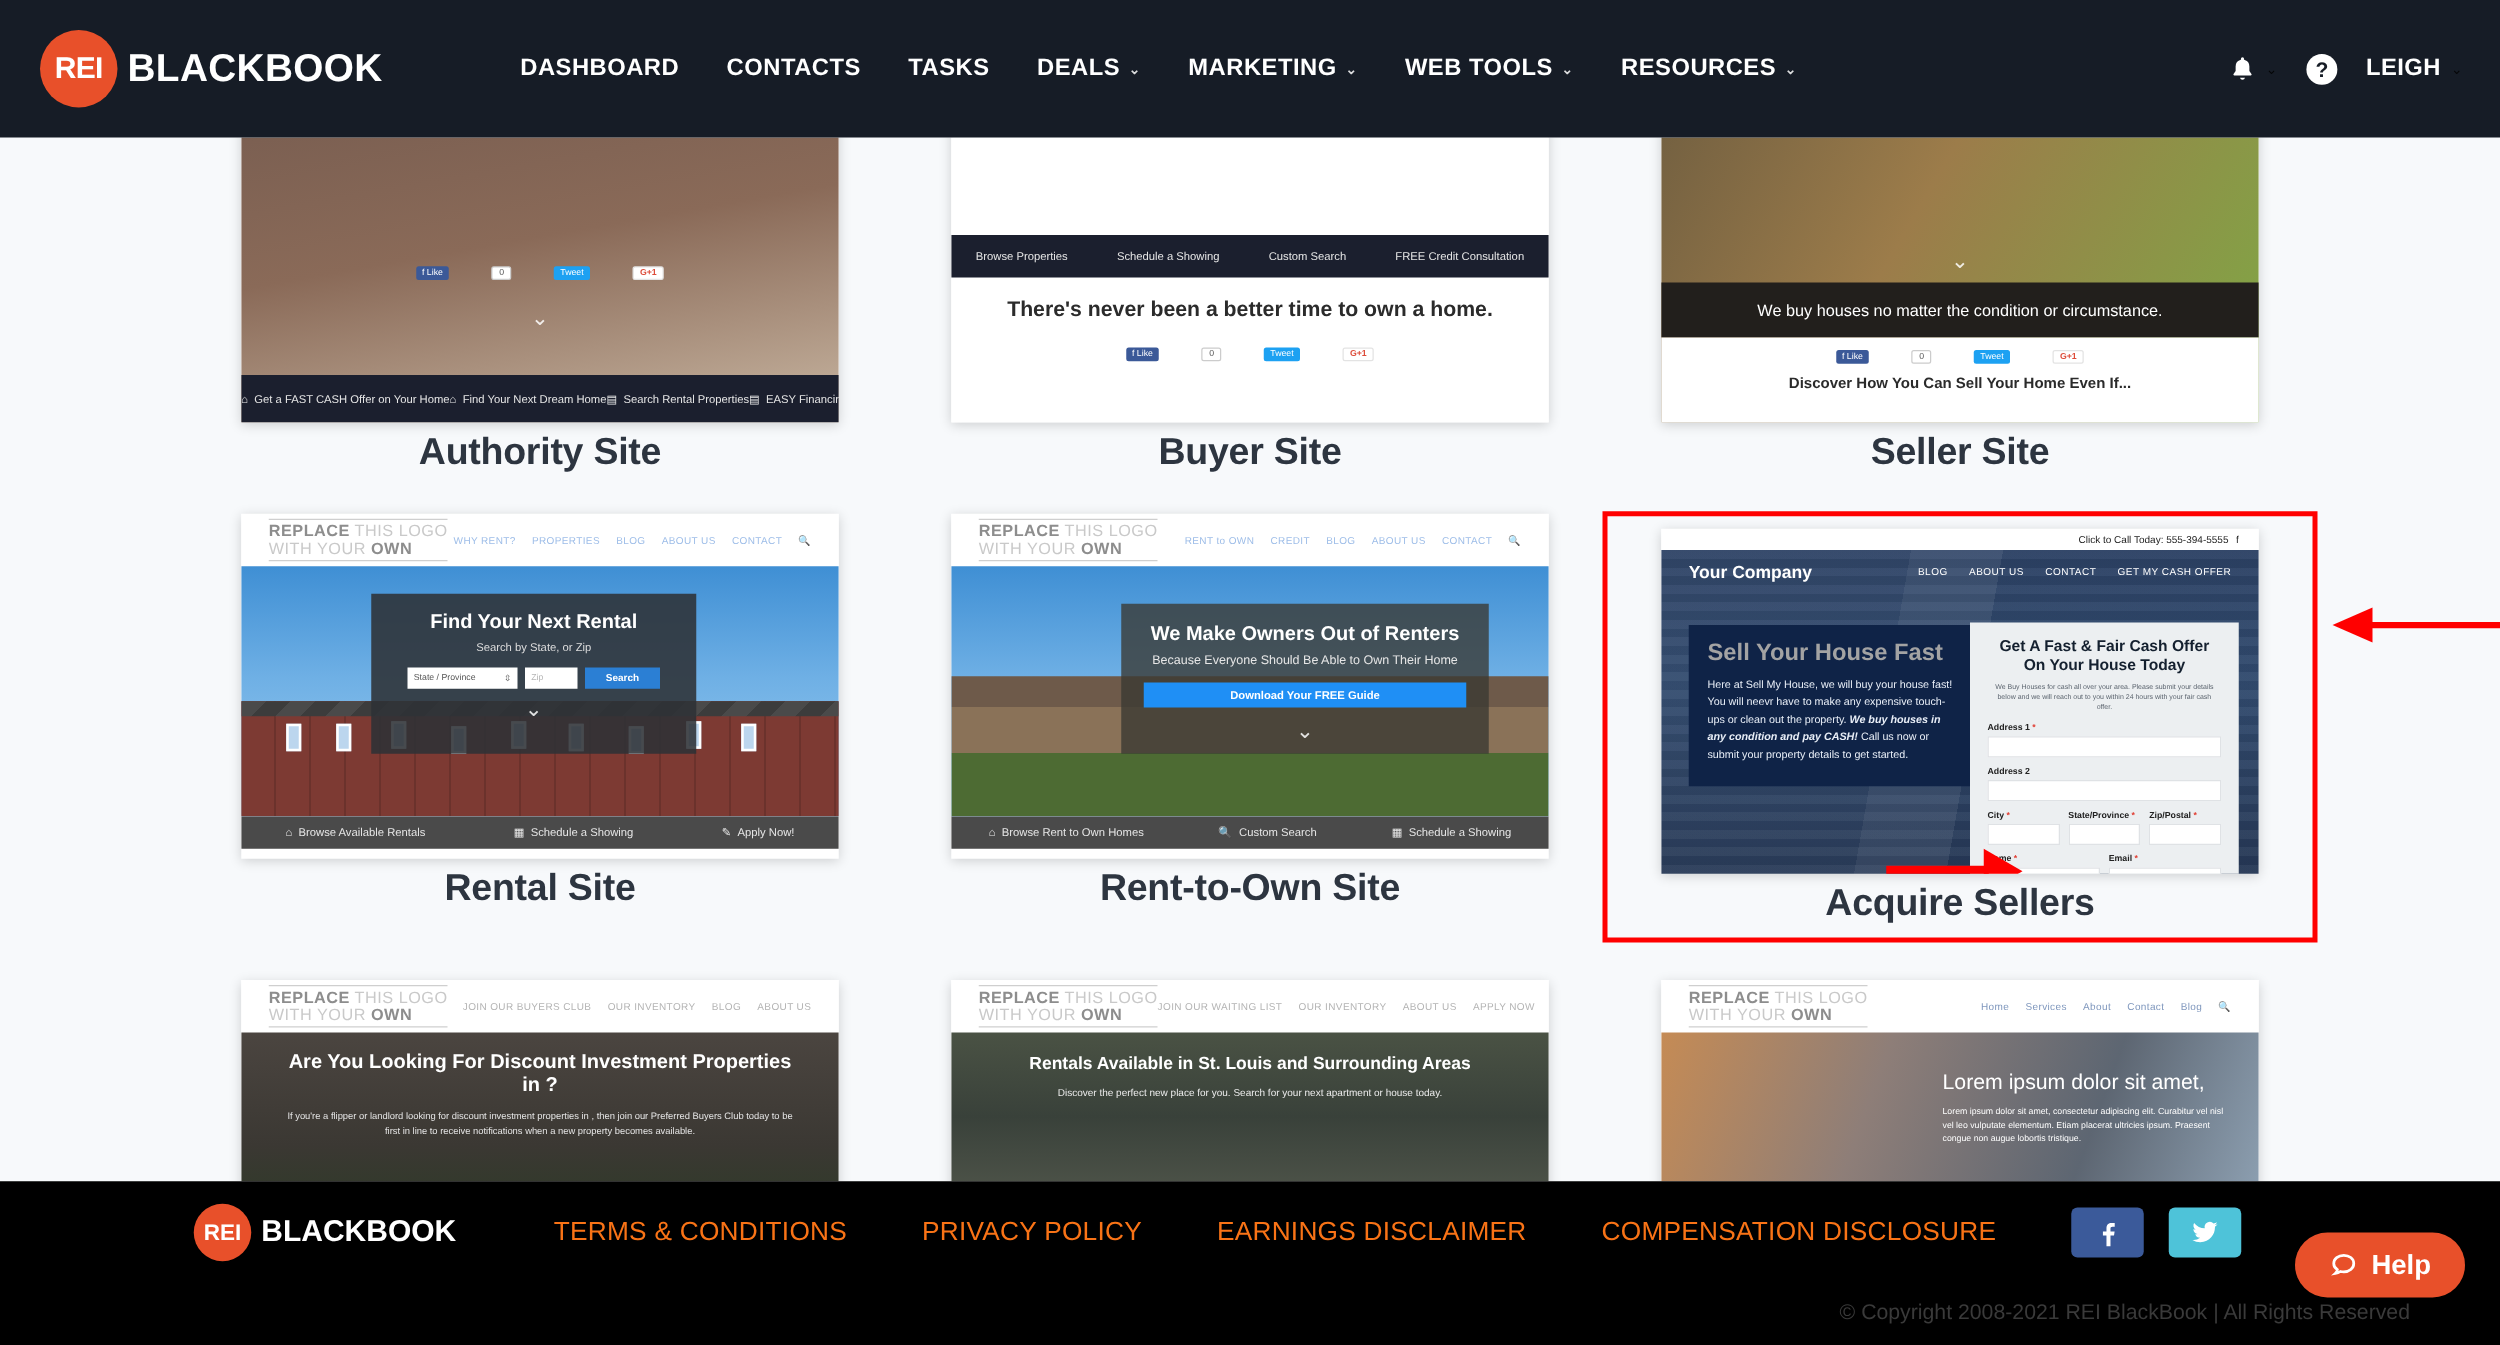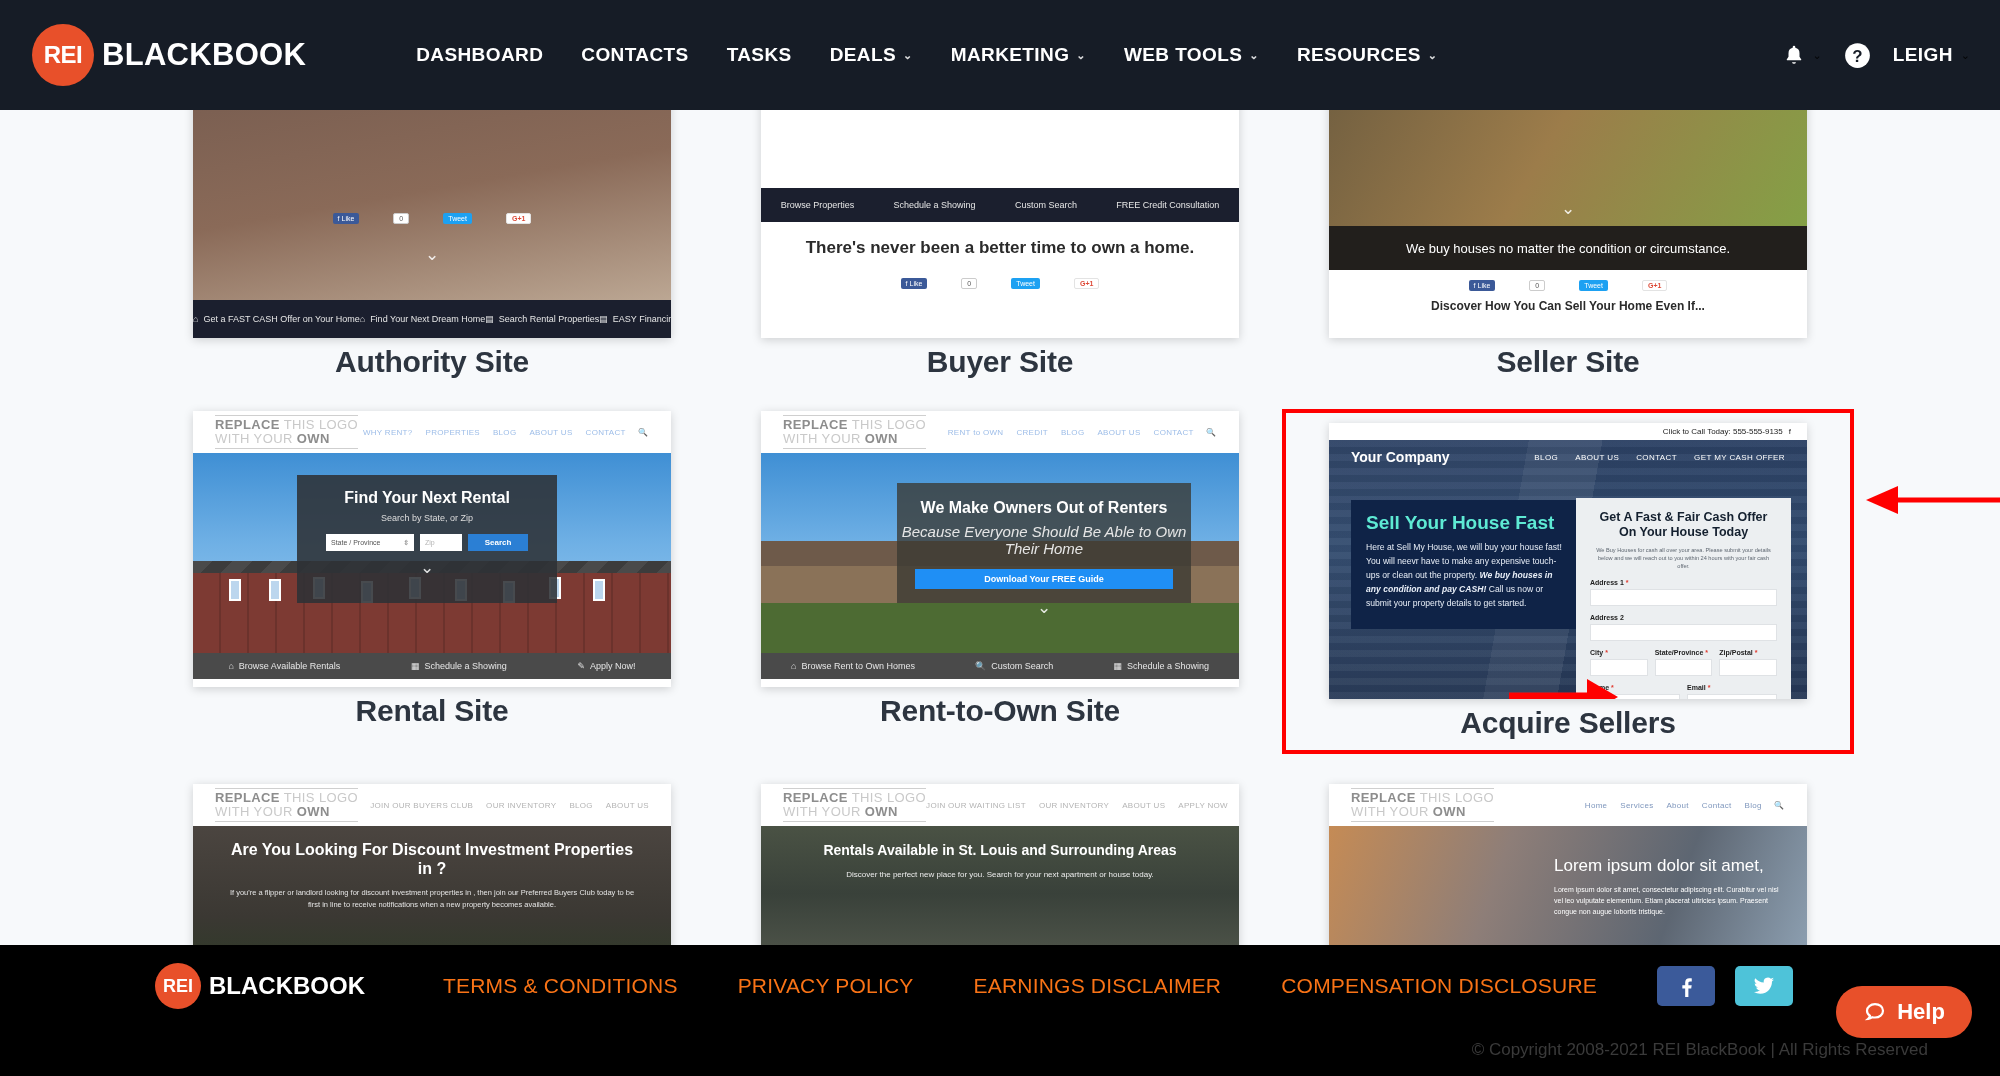--- a/index.html
+++ b/index.html
@@ -135,21 +135,21 @@
   .acq-nav {
     position: relative; height: 34px; display: flex; align-items: center;
     justify-content: space-between; padding: 0 22px; color: #fff;
   }
   .acq-company { font-size: 14px; font-weight: bold; }
   .acq-nav-links { display: flex; gap: 17px; font-size: 8px; letter-spacing: .4px; }
   .acq-left {
     position: absolute; left: 22px; top: 60px; width: 232px;
     background: #0f2347; padding: 13px 15px 18px 15px;
   }
-  .acq-h1 { color: #5eead4; font-size: 19px; font-weight: bold; margin-bottom: 7px; line-height: 1.1; }
+  .acq-h1 { color: #a3a3a3; font-size: 19px; font-weight: bold; margin-bottom: 7px; line-height: 1.1; }
   .acq-p { color: #e8eef7; font-size: 8.6px; line-height: 1.62; }
   .acq-p i { font-weight: bold; font-style: italic; }
   .acq-form {
     position: absolute; right: 16px; top: 58px; width: 215px; background: #eceff1;
     padding: 12px 14px 8px 14px;
   }
   .acq-form h3 { font-size: 12.5px; text-align: center; color: #14202f; line-height: 1.18; }
   .acq-form .sub { font-size: 5.6px; text-align: center; color: #5d6670; margin: 6px 2px 9px; line-height: 1.45; }
   .acq-lab { font-size: 7px; font-weight: bold; color: #222; margin-bottom: 3px; }
   .acq-lab em { color: #e03a2f; font-style: normal; }
@@ -384,39 +384,39 @@
             <span>BLOG</span>
             <span>ABOUT US</span>
             <span>CONTACT</span>
             <span class="ms-search">🔍</span>
           </div>
         </div>
         <div class="ms-hero sky" style="height:200px">
           <div style="position:absolute;left:0;bottom:0;width:100%;height:56%;background:linear-gradient(180deg,#6e5a4a 0 22%,#8a7258 22% 55%,#4d6b33 55% 100%)"></div>
           <div class="overlay-panel" style="left:136px;top:30px;width:294px;height:120px;padding-top:16px;background:rgba(58,56,50,.78)">
             <div style="font-size:16px;font-weight:bold">We Make Owners Out of Renters</div>
-            <div style="font-size:15px;font-style:italic;margin-top:6px;color:#e6e6e6">Because Everyone Should Be Able to Own Their Home</div>
+            <div style="font-size:10px;margin-top:6px;color:#e6e6e6">Because Everyone Should Be Able to Own Their Home</div>
             <div style="background:#1f8ff5;color:#fff;font-size:9px;font-weight:bold;height:20px;display:flex;align-items:center;justify-content:center;margin:12px 18px 0">Download Your FREE Guide</div>
             <div class="chev" style="margin-top:8px">⌄</div>
           </div>
         </div>
         <div class="ms-footbar">
           <span>⌂ <i style="font-style:normal">Browse Rent to Own Homes</i></span>
           <span>🔍 <i style="font-style:normal">Custom Search</i></span>
           <span>▦ <i style="font-style:normal">Schedule a Showing</i></span>
         </div>
 
       </div>
       <div class="card-title">Rent-to-Own Site</div>
     </div>
 
     <div class="cell highlight">
       <div class="card-shot" style="height:276px">
         <div class="acq-topbar">
-          <span>Click to Call Today: 555-555-9135</span>
+          <span>Click to Call Today: 555-394-5555</span>
           <span>f</span>
         </div>
         <div class="acq-hero">
           <div class="acq-nav">
             <div class="acq-company">Your Company</div>
             <div class="acq-nav-links">
               <span>BLOG</span>
               <span>ABOUT US</span>
               <span>CONTACT</span>
               <span>GET MY CASH OFFER</span>

